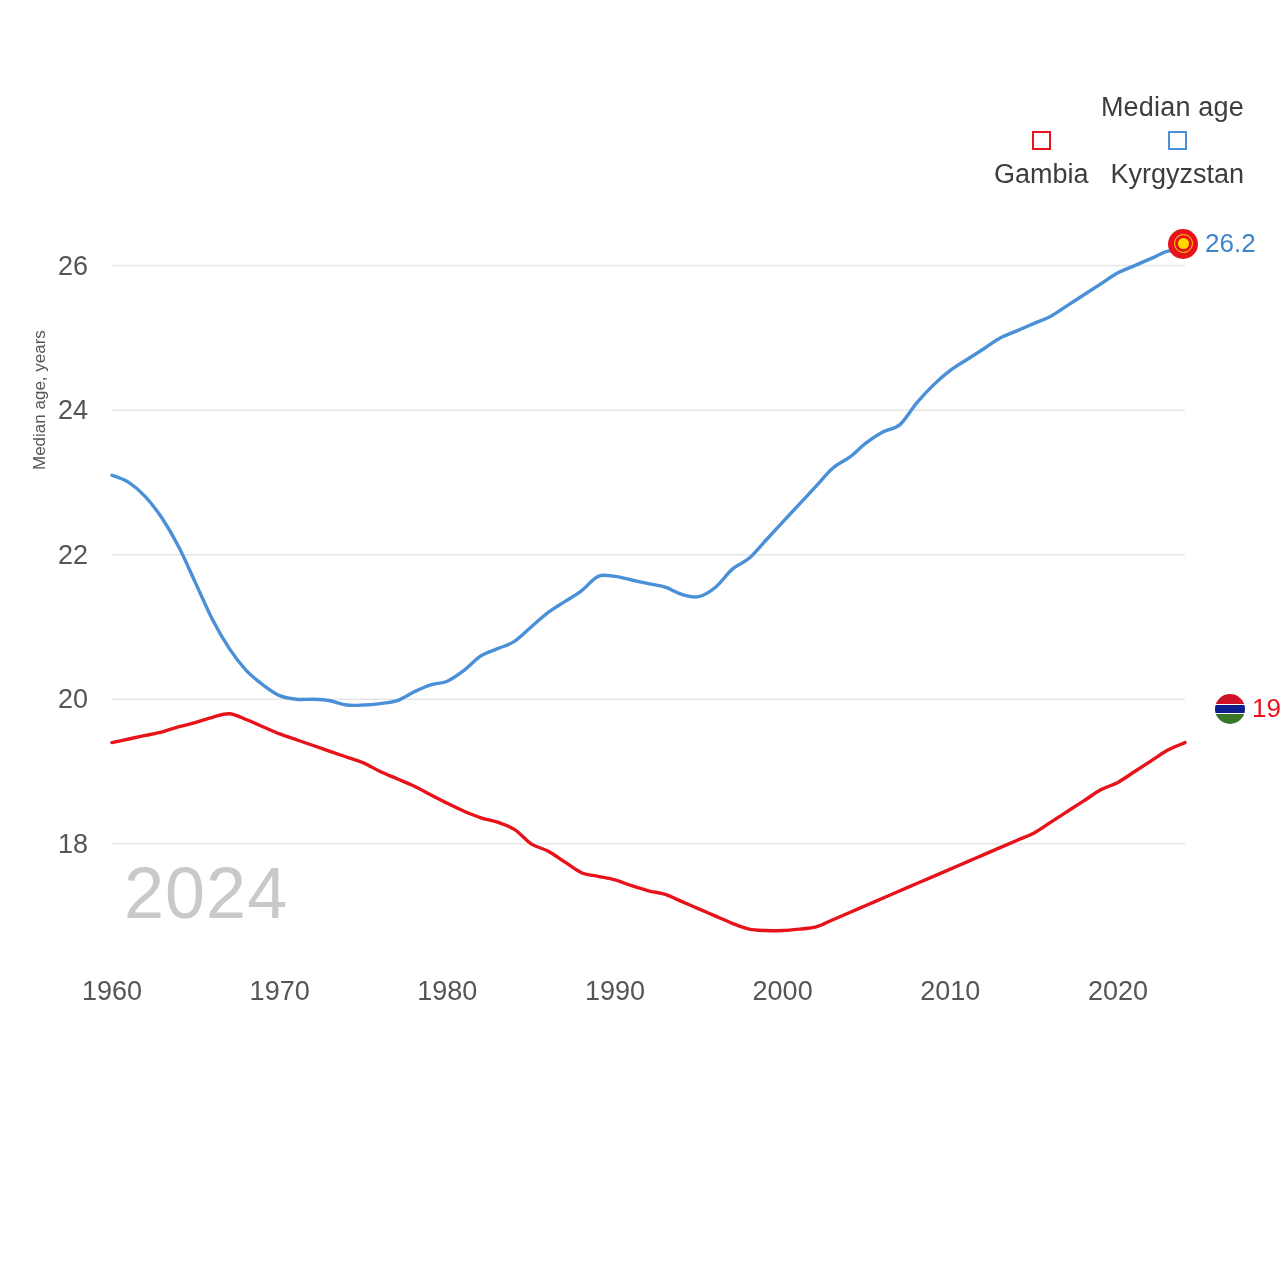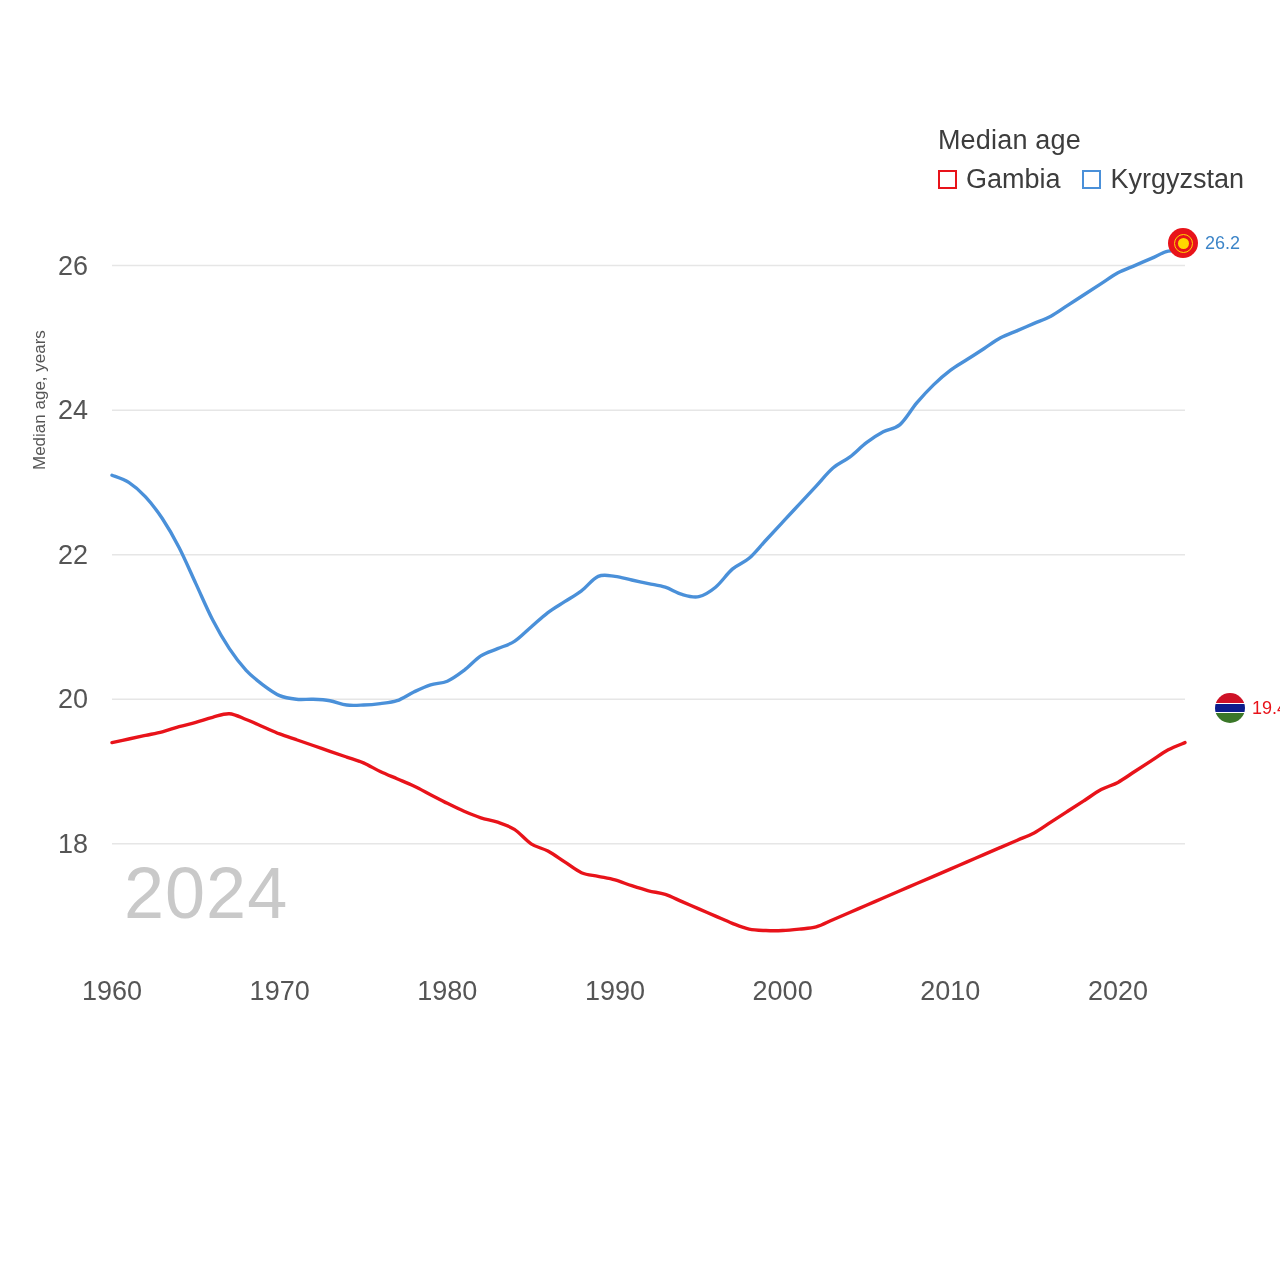--- a/index.html
+++ b/index.html
@@ -20,39 +20,38 @@
     left: 0; top: 0;
     width: 1280px;
     height: 1280px;
   }
 
   
   .legend {
     position: absolute;
     right: 36px;
     top: 92px;
-    text-align: left;
-    margin-top: 33px;
+    text-align: right;
   }
   .legend-title {
     font-size: 27px;
     color: #3d3d3d;
     letter-spacing: 0.2px;
     margin-bottom: 8px;
   }
   .legend-items {
     display: flex;
     flex-direction: row;
     justify-content: flex-end;
     align-items: center;
     gap: 22px;
   }
   .legend-item {
     display: flex;
-    flex-direction: row;
+    flex-direction: column;
     align-items: center;
     gap: 9px;
   }
   .legend-swatch {
     width: 19px;
     height: 19px;
     background: #ffffff;
     border: 2.2px solid #000;
     box-sizing: border-box;
   }
@@ -105,21 +104,21 @@
   }
   .flag-dot {
     width: 30px;
     height: 30px;
     border-radius: 50%;
     overflow: hidden;
     position: relative;
     flex: none;
   }
   .endpoint-value {
-    font-size: 18px;
+    font-size: 26px;
   }
   #endpoint-kyrgyzstan { left: 1168px; top: 228px; }
   #endpoint-kyrgyzstan .endpoint-value { color: #3d85c8; }
   #endpoint-gambia { left: 1215px; top: 693px; }
   #endpoint-gambia .endpoint-value { color: #e8131a; }
 
   
   .flag-kg { background: #e8131a; }
   .flag-kg .sun {
     position: absolute;

